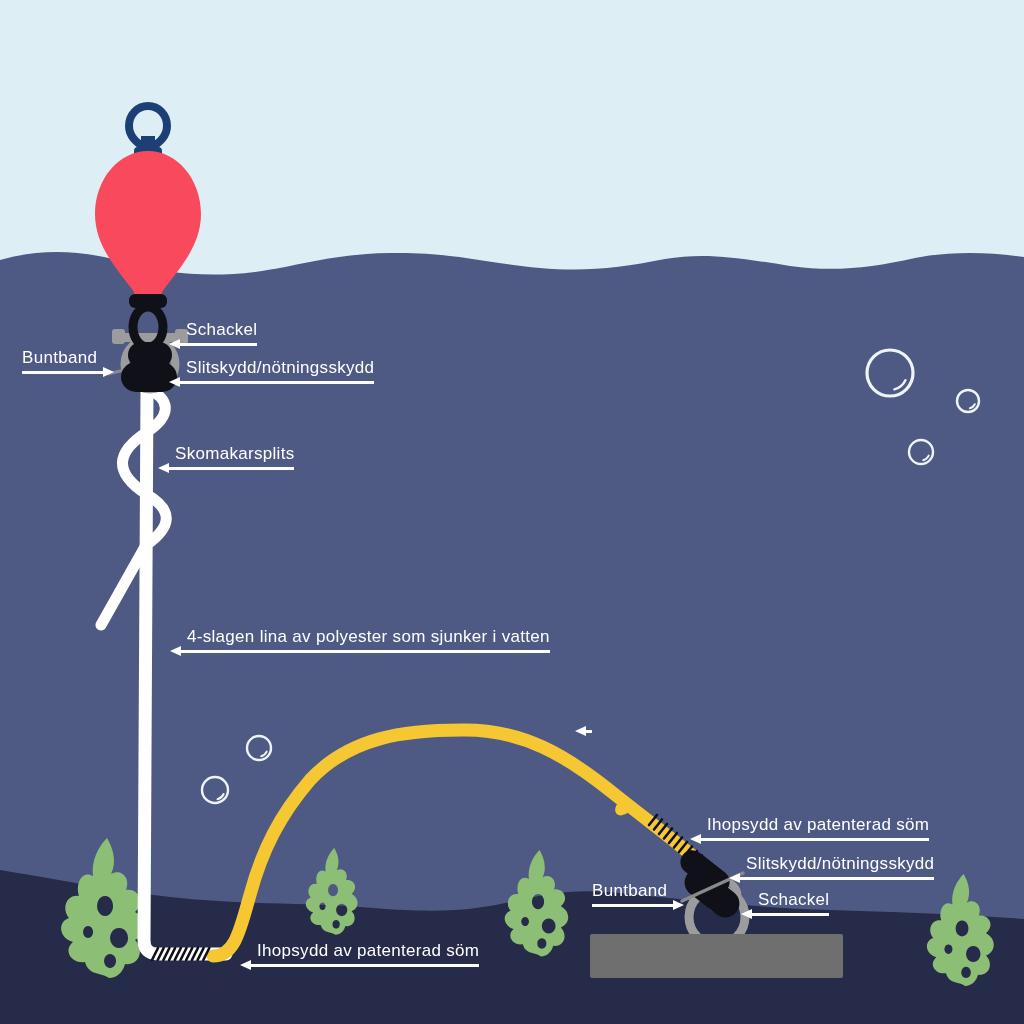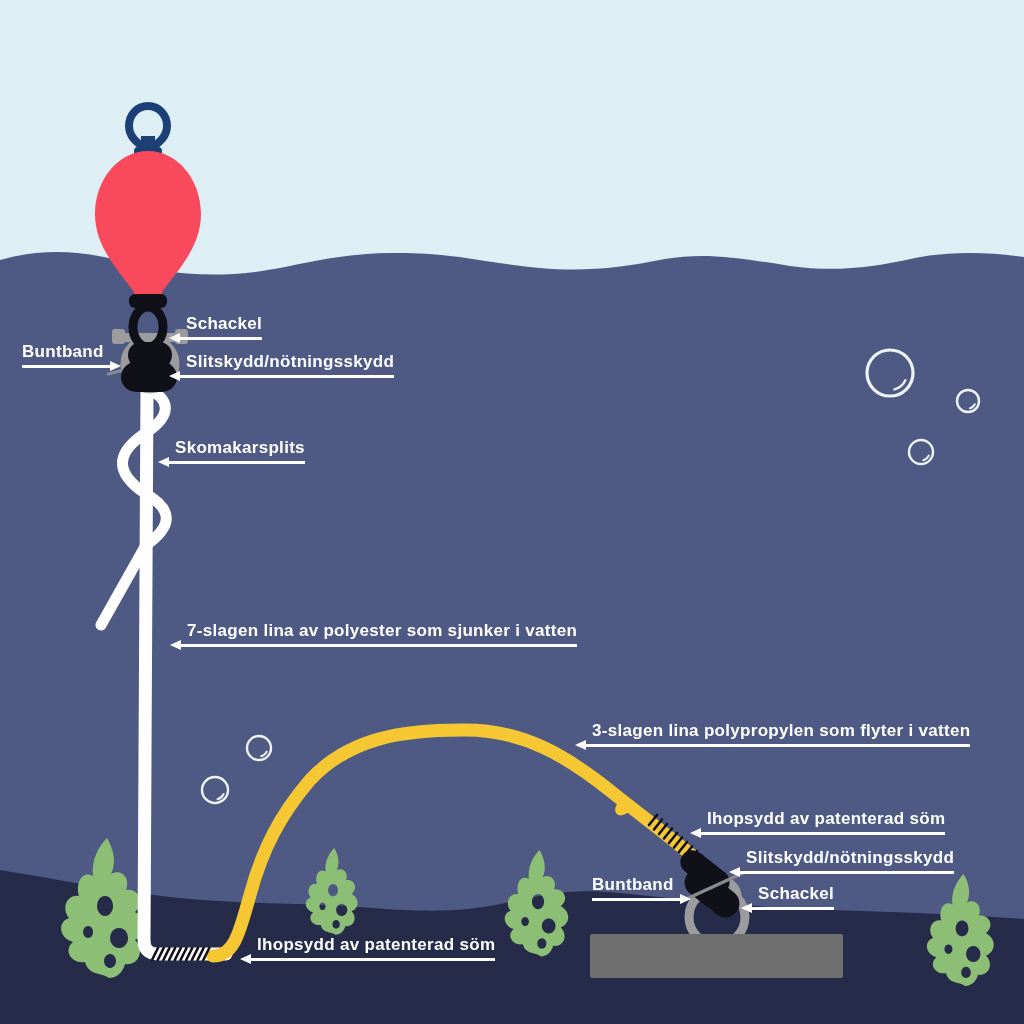--- a/index.html
+++ b/index.html
@@ -24,22 +24,22 @@
   .gray-fill{fill:var(--hardware-gray,#9c9c9e);}
   .pin-stroke{stroke:var(--pin-gray,#8a8a8e);stroke-linecap:round;}
   .anchor{fill:var(--anchor-gray,#6f6f6f);}
   .weed{fill:var(--seaweed-green,#8cbe75);}
   .bubble{stroke:var(--bubble,#eef3f8);fill:none;}
   .stitch{stroke:var(--hardware-black,#101018);stroke-width:2.6;stroke-linecap:round;fill:none;}
 
   .label{
     position:absolute;
     color:var(--label-text,#ffffff);
-    font-weight:bold;font-size:17px;line-height:20px;letter-spacing:.3px;
-    white-space:nowrap;z-index:5;
+    font-weight:normal;font-size:17px;line-height:20px;letter-spacing:.3px;
+    white-space:nowrap;z-index:5;margin-top:6px;
   }
   .label .line{height:2.5px;background:var(--label-text,#ffffff);margin-top:3px;position:relative;}
   .label.arrow-left .line{margin-left:-8px;}
   .label.arrow-left .line::before{
     content:"";position:absolute;left:-9px;top:-4.2px;
     border-top:5.5px solid transparent;border-bottom:5.5px solid transparent;
     border-right:11px solid var(--label-text,#ffffff);
   }
   .label.arrow-right .line{margin-right:-8px;}
   .label.arrow-right .line::after{
@@ -147,26 +147,25 @@
   <span>Slitskydd/nötningsskydd</span>
   <div class="line"></div>
 </div>
 
 <div class="label arrow-left" style="left:175px;top:438px">
   <span>Skomakarsplits</span>
   <div class="line"></div>
 </div>
 
 <div class="label arrow-left" style="left:187px;top:621px">
-  <span>7-slagen lina av polyester som sjunker i vatten</span>
+  <span>4-slagen lina av polyester som sjunker i vatten</span>
   <div class="line"></div>
 </div>
 
 <div class="label arrow-left" style="left:592px;top:721px">
-  <span>3-slagen lina polypropylen som flyter i vatten</span>
   <div class="line"></div>
 </div>
 
 <div class="label arrow-left" style="left:707px;top:809px">
   <span>Ihopsydd av patenterad söm</span>
   <div class="line"></div>
 </div>
 
 <div class="label arrow-left" style="left:746px;top:848px">
   <span>Slitskydd/nötningsskydd</span>

